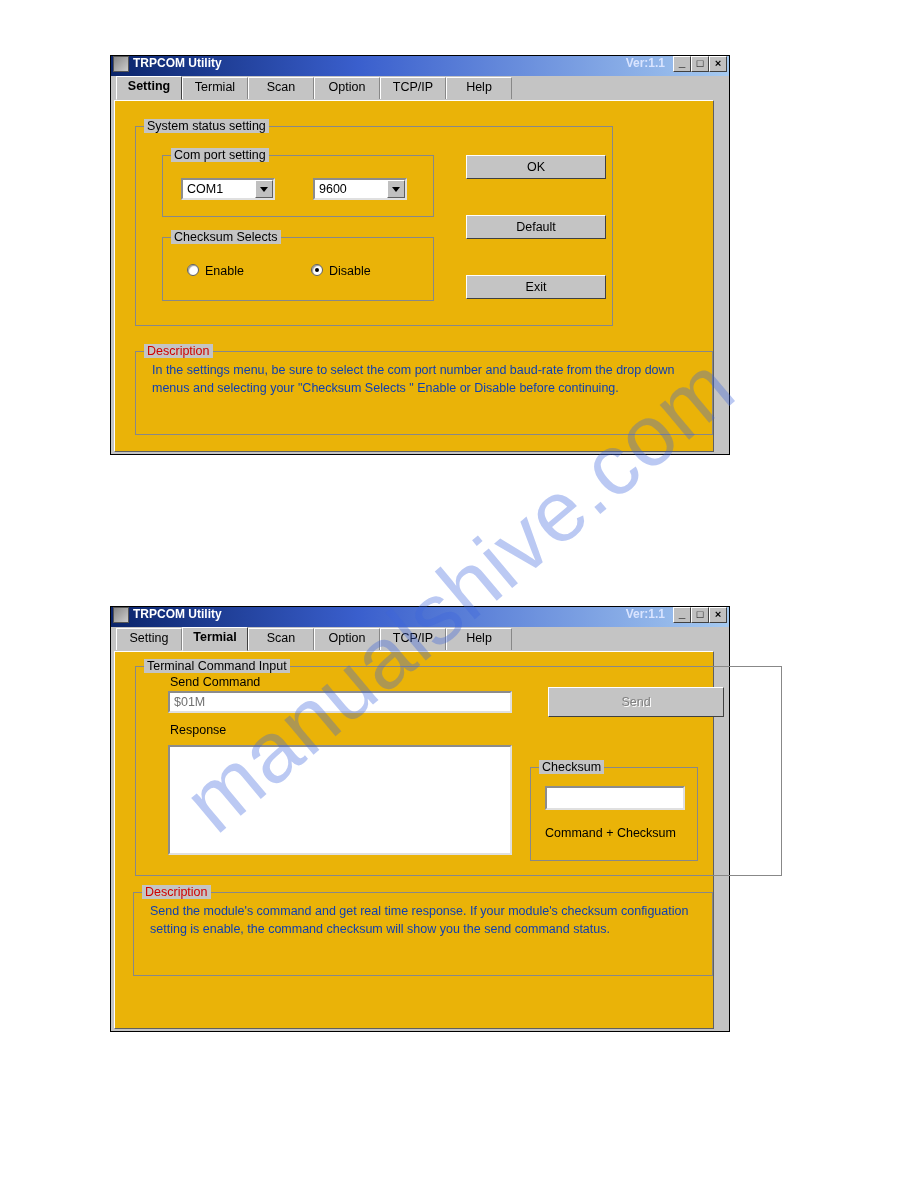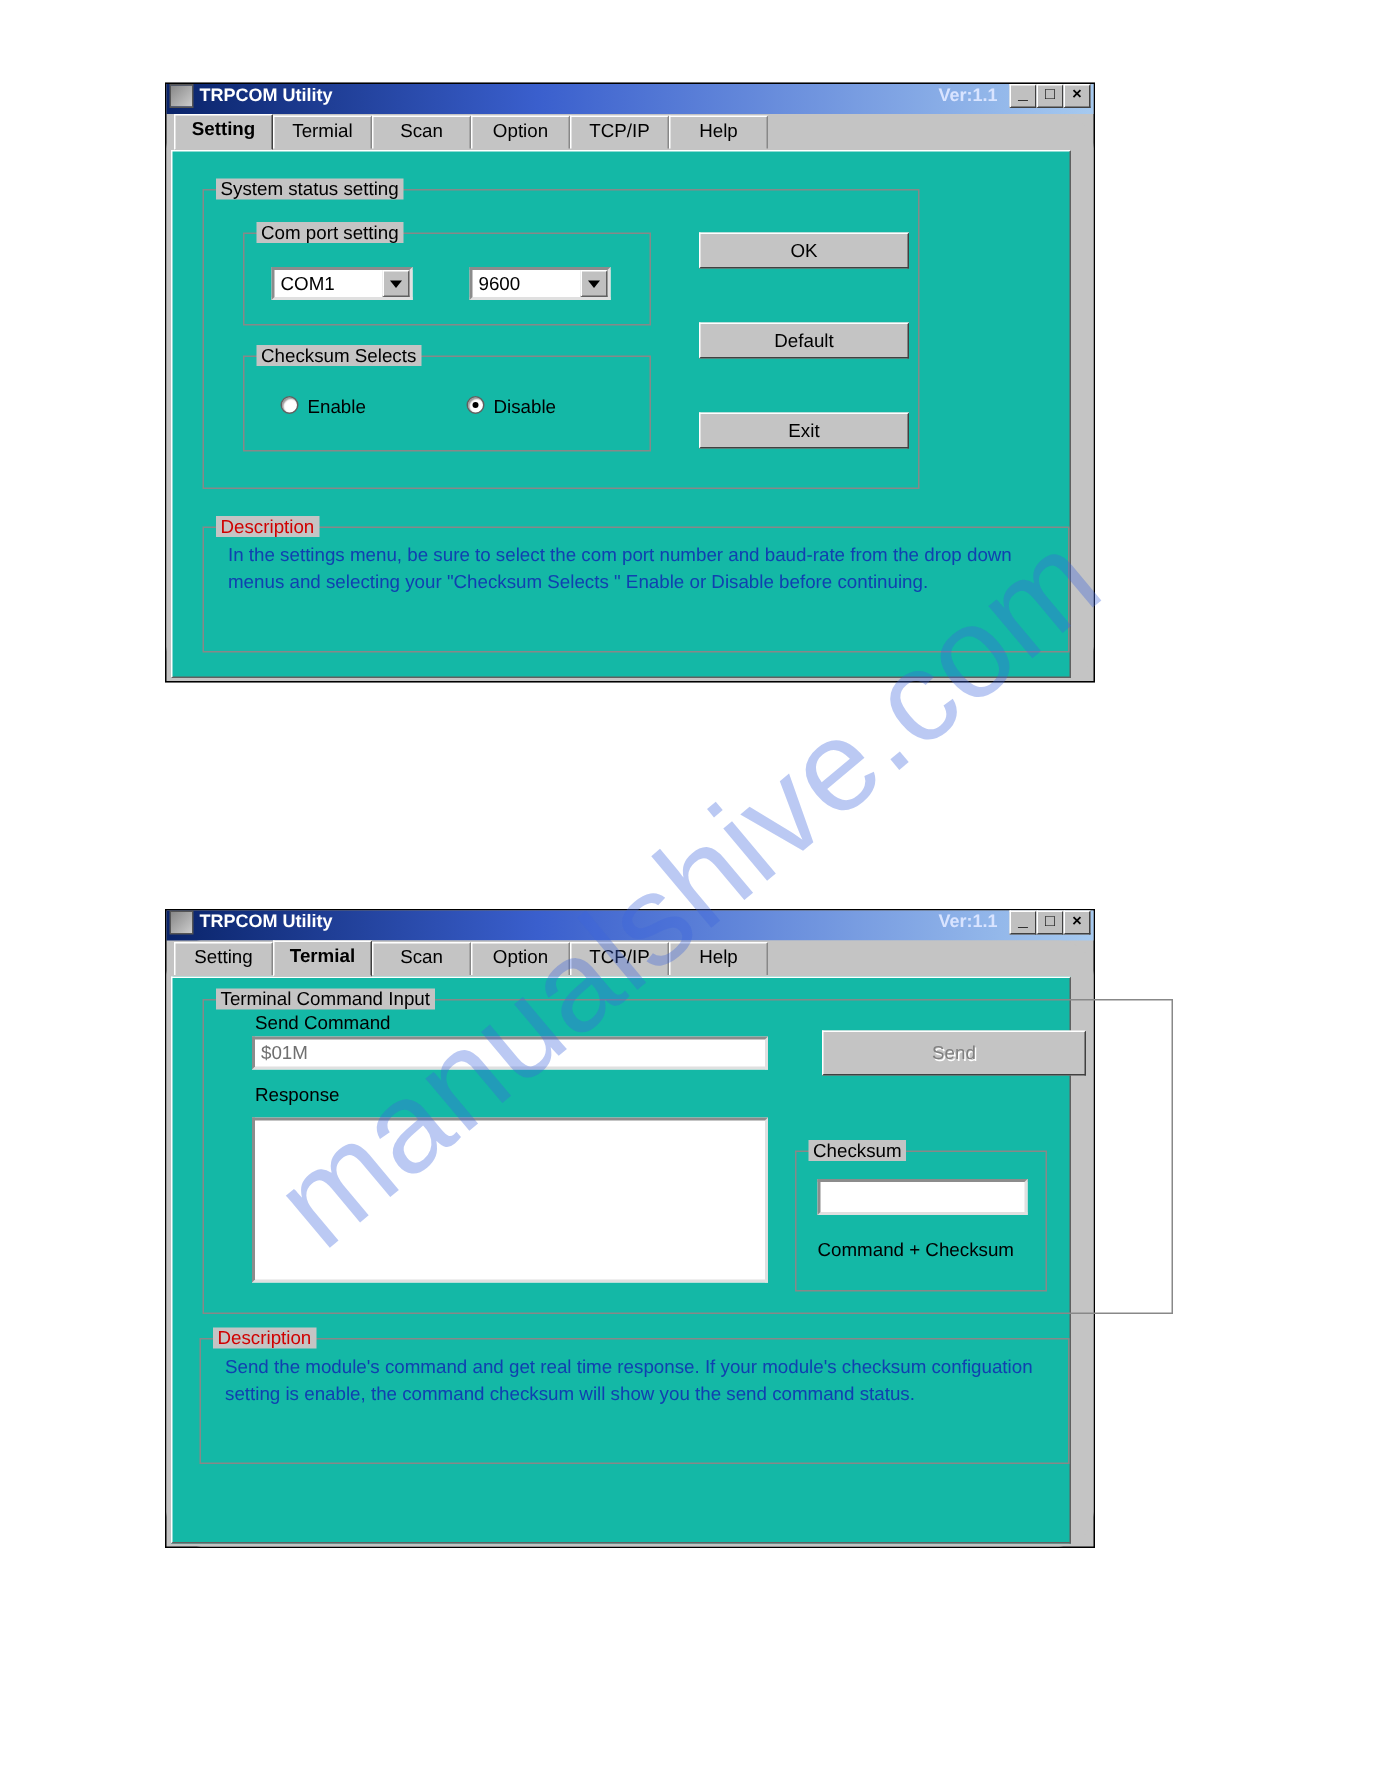--- a/index.html
+++ b/index.html
@@ -115,21 +115,21 @@
       height: 24px;
     }
     .tab-panel {
       border-top: 1px solid #fff;
       border-left: 1px solid #fff;
       border-right: 1px solid #606060;
       border-bottom: 1px solid #606060;
       margin: -1px 14px 2px 2px;
       height: calc(100% - 24px);
       position: relative;
-      background: #14b8a6;
+      background: #eab308;
     }
     .groupbox {
       position: absolute;
       border: 1px solid #888;
       border-top-color: #888;
       border-left-color: #888;
     }
     .groupbox-legend {
       position: absolute;
       top: -8px;

